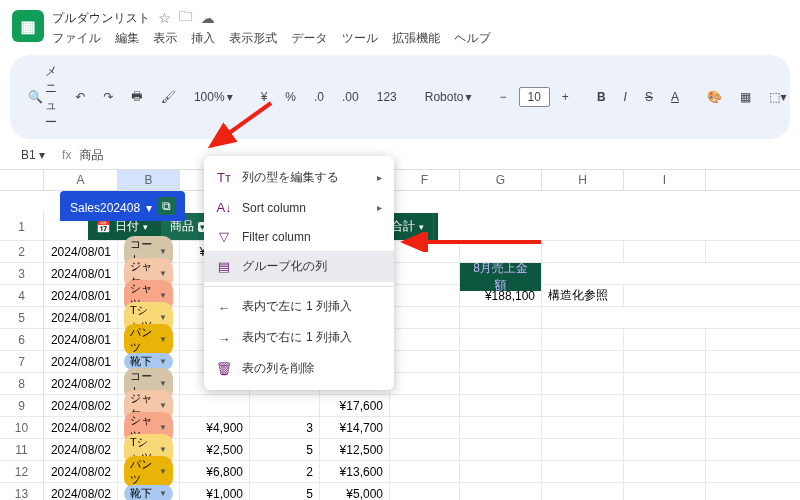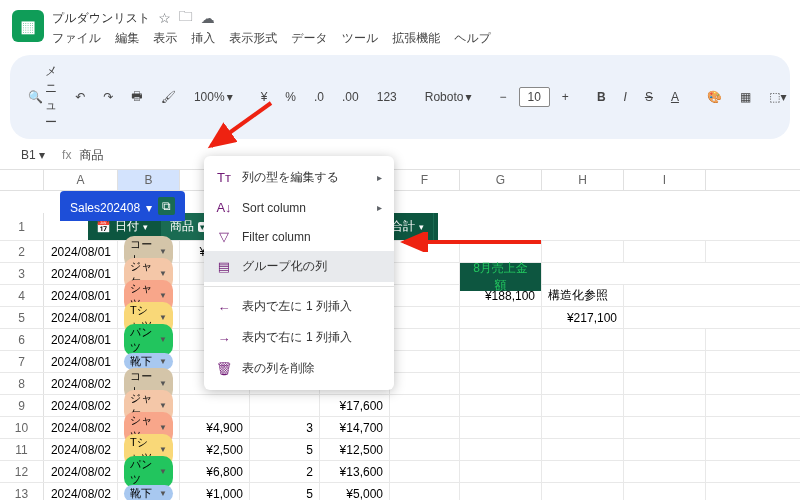--- a/index.html
+++ b/index.html
@@ -29,22 +29,22 @@
 .tbhdr .hc{display:flex;align-items:center;gap:4px;padding:6px 8px;border-right:1px solid #1a6b52}
 .hc .dd{font-size:9px}
 .rows{}
 .row{display:flex;border-bottom:1px solid #e8e8e8;align-items:stretch;height:22px}
 .row .rowhead{display:flex;align-items:center;justify-content:center}
 .cell{border-right:1px solid #e8e8e8;padding:3px 6px;text-align:right;display:flex;align-items:center;justify-content:flex-end}
 .cell.l{justify-content:flex-start;text-align:left}
 .cell.c{justify-content:center}
 .chip{border-radius:10px;padding:1px 6px;font-size:11px;display:flex;align-items:center;gap:4px;width:100%;justify-content:space-between}
 .chip .tri{font-size:8px;color:#555}
-.coat{background:#d4c5a9}.jacket{background:#f4c7a8}.shirt{background:#f8a68a}.tshirt{background:#f9d878}.pants{background:#22c55e}.socks{background:#a8c8f0}
-.gbox{background:#0d5640;color:#22c55e;padding:14px 8px;text-align:center}
+.coat{background:#d4c5a9}.jacket{background:#f4c7a8}.shirt{background:#f8a68a}.tshirt{background:#f9d878}.pants{background:#eab308}.socks{background:#a8c8f0}
+.gbox{background:#0d5640;color:#c4b5fd;padding:14px 8px;text-align:center}
 .ctxmenu{position:absolute;left:204px;top:156px;background:#fff;border-radius:6px;box-shadow:0 2px 12px rgba(0,0,0,0.25);width:190px;font-size:12px;color:#333;z-index:10;padding:6px 0}
 .ctxmenu .mi{display:flex;align-items:center;gap:10px;padding:7px 12px;cursor:pointer}
 .ctxmenu .mi.hl{background:#e8eaed}
 .ctxmenu .msep{height:1px;background:#e0e0e0;margin:4px 0}
 .ctxmenu .micon{width:16px;color:#701a75;font-size:13px;text-align:center}
 .ctxmenu .arrow{margin-left:auto;color:#5f6368;font-size:10px}
 .redarrow{position:absolute;z-index:20}
 .redarrow svg{display:block}
 </style>
 </head>
@@ -214,21 +214,20 @@
           <span class="chip tshirt">
             <span>Tシャツ</span>
             <span class="tri">▼</span>
           </span>
         </div>
     <div class="cell cC"></div>
     <div class="cell cD"></div>
     <div class="cell cE">¥25,000</div>
     <div class="cell cF"></div>
         <div class="cell cG"></div>
-        <div class="cell cI">¥217,100</div>
   </div>
       <div class="row">
     <div class="rowhead">6</div>
     <div class="cell cA">2024/08/01</div>
     <div class="cell cB l">
           <span class="chip pants">
             <span>パンツ</span>
             <span class="tri">▼</span>
           </span>
         </div>

